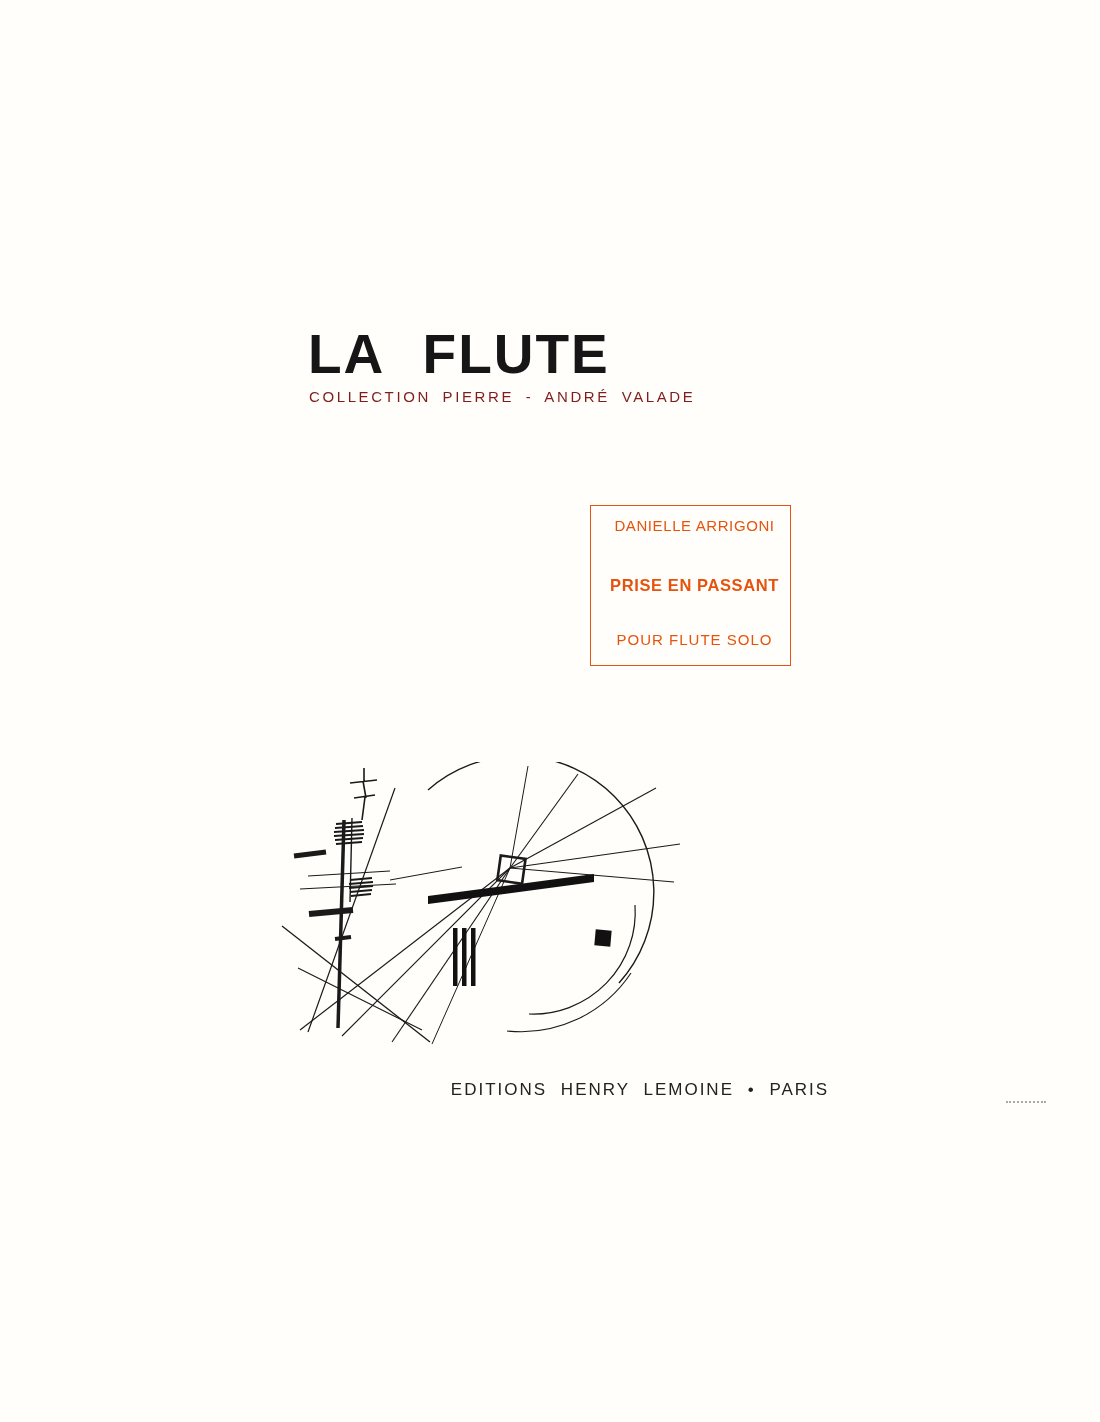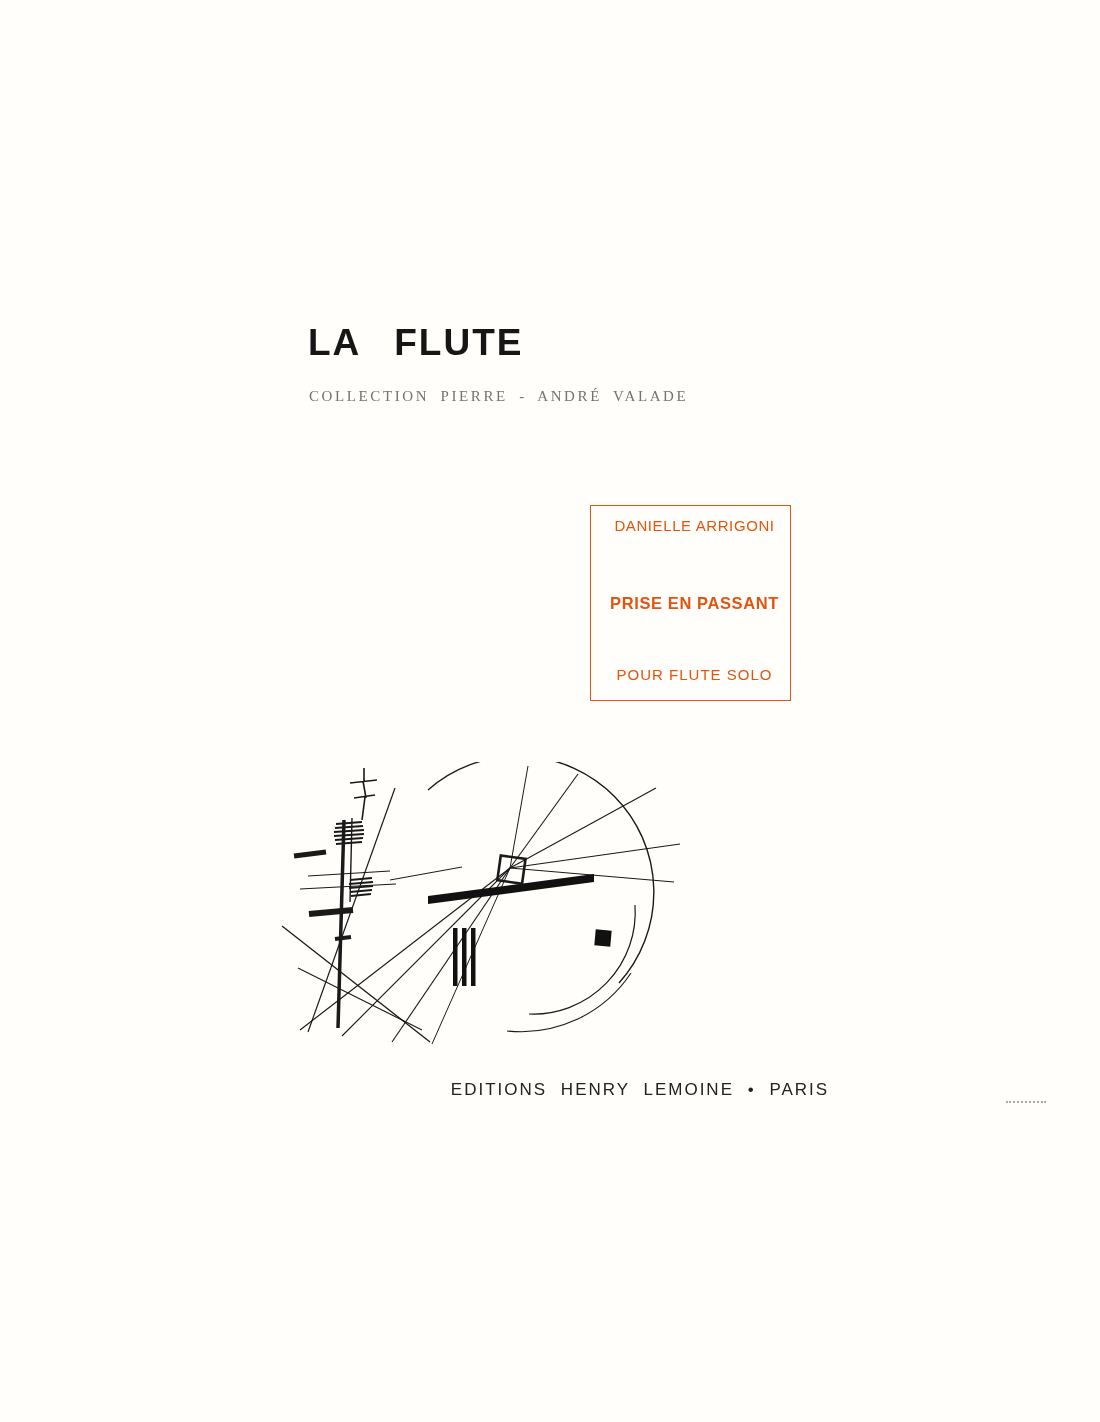--- a/index.html
+++ b/index.html
@@ -10,44 +10,43 @@
     width: 1100px;
     height: 1422px;
     background: #fffefb;
     font-family: "Liberation Sans", sans-serif;
     overflow: hidden;
   }
   .main-title {
     position: absolute;
     left: 308px;
     top: 322px;
-    font-size: 37px;
+    font-size: 55px;
     font-weight: bold;
     letter-spacing: 2px;
     word-spacing: 22px;
     color: #161616;
     white-space: nowrap;
   }
   .collection-line {
     position: absolute;
     left: 309px;
     top: 388px;
     font-size: 15px;
     letter-spacing: 2.6px;
     word-spacing: 5px;
-    color: #737373;
+    color: #7f1d1d;
     white-space: nowrap;
-    font-family: Liberation Serif, serif;
   }
   .work-box {
     position: absolute;
     left: 590px;
     top: 505px;
     width: 201px;
-    height: 196px;
+    height: 161px;
     border: 1px solid var(--accent);
     display: flex;
     flex-direction: column;
     align-items: center;
     justify-content: space-between;
     padding: 11px 6px 17px 14px;
     text-align: center;
   }
   .composer {
     color: var(--accent);

